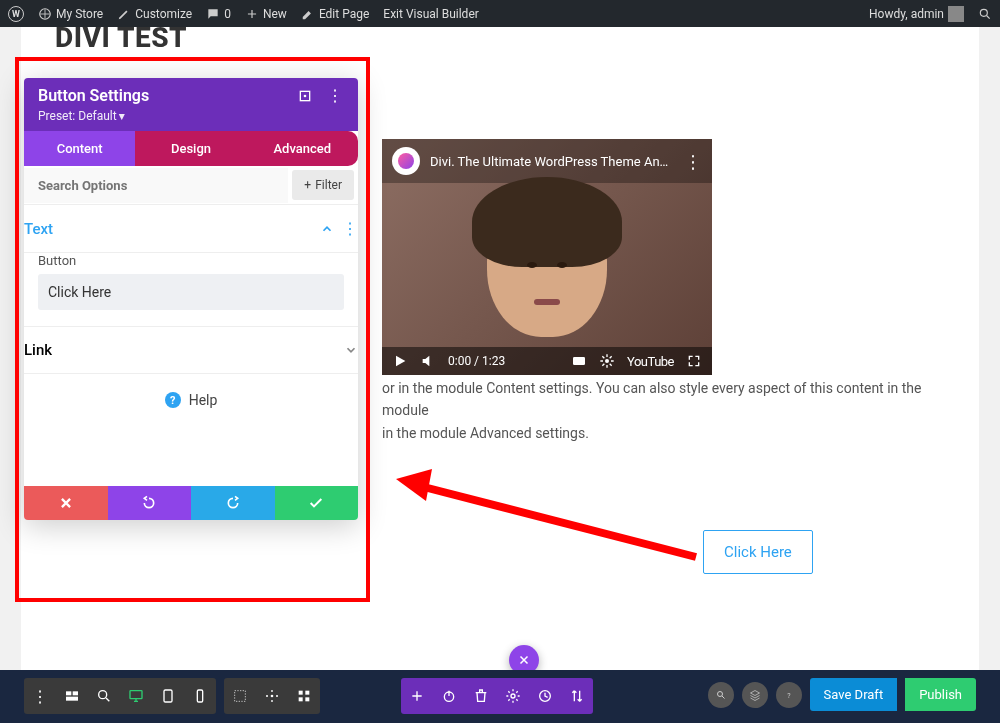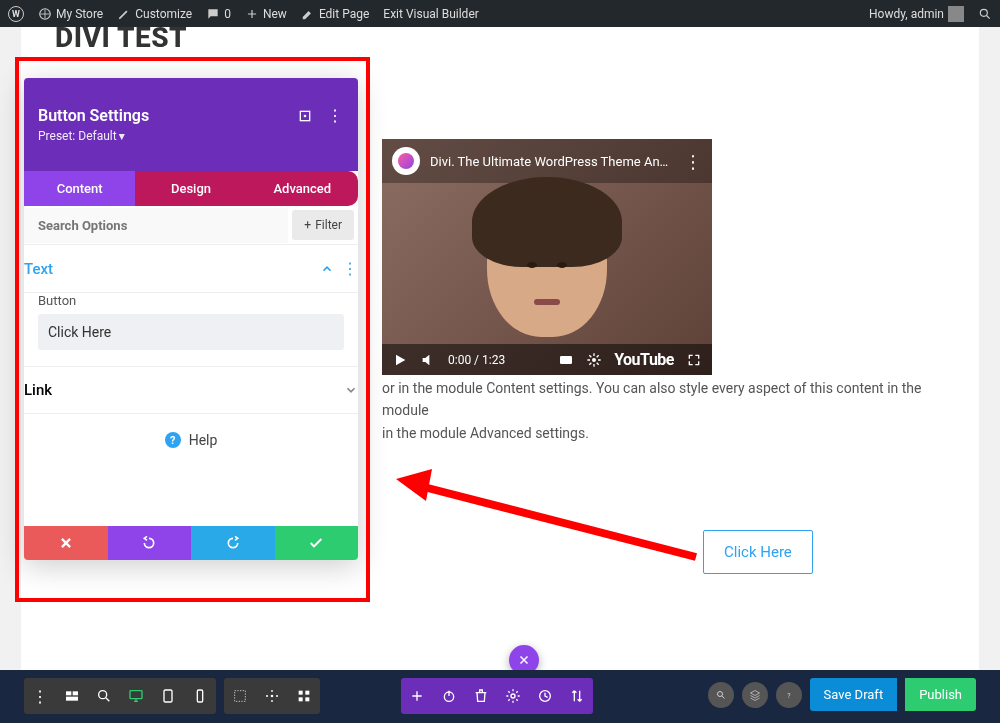--- a/index.html
+++ b/index.html
@@ -16,21 +16,21 @@
   
   .page-canvas { background:#fff; width:958px; margin:0 auto; min-height:650px; position:relative; padding-top:0px; }
 
   .page-title { font-size:28px; font-weight:800; color:#333; padding-left:28px; padding-top:0px; letter-spacing:0.5px; position: relative; top: -6px; margin-left: 6px;}
 
   
   .highlight-box { position:absolute; left:15px; top:57px; width:355px; height:545px; border:4px solid #f00; pointer-events:none; z-index:50; }
 
   
   .settings-panel { position:absolute; left:24px; top:78px; width:334px; background:#fff; box-shadow: 0 6px 30px rgba(0,0,0,0.2); border-radius:4px; overflow:hidden; z-index:40; }
-  .panel-header { background:#6c2eb9; color:#fff; padding:28px 14px; }
+  .panel-header { background:#6c2eb9; color:#fff; padding:8px 14px; }
   .panel-header .title-row { display:flex; align-items:center; justify-content:space-between; }
   .panel-header h3 { font-size:16px; font-weight:600; }
   .panel-header .icons { display:flex; gap:12px; }
   .panel-header .icon-btn { width:18px; height:18px; cursor:pointer; color:#fff; display:flex; align-items:center; justify-content:center;}
   .panel-header .preset { font-size:12px; margin-top:4px; opacity:0.9; cursor:pointer; display:flex; align-items:center; gap:2px;}
 
   .tabs { display:flex; background:#be185d;border-radius:10px; }
   .tab { flex:1; text-align:center; padding:10px 0; color:#fff; font-size:13px; cursor:pointer; font-weight:500;}
   .tab.active { background:#8e44e8; }
 
@@ -66,21 +66,21 @@
   .video-title { flex:1; white-space:nowrap; overflow:hidden; text-overflow:ellipsis;}
   .video-menu { color:#fff; font-size:18px; cursor:pointer;}
   .video-face { position:absolute; top:40px; left:0; right:0; bottom:30px; display:flex; align-items:center; justify-content:center;}
   .face { width:120px; height:150px; background:#d7a986; border-radius:50% 50% 45% 45%; position:relative;}
   .hair { position:absolute; top:-10px; left:-15px; right:-15px; height:90px; background:#3b2a1d; border-radius:60% 60% 40% 40%;}
   .eye { position:absolute; width:10px; height:6px; background:#2a1a0f; border-radius:50%; top:75px;}
   .eye.left{left:40px;} .eye.right{right:40px;}
   .mouth{position:absolute; width:26px; height:6px; background:#8a4a4a; border-radius:3px; top:112px; left:47px;}
   .video-controls { display:flex; align-items:center; gap:12px; padding:6px 10px; background:rgba(0,0,0,0.5); color:#fff; font-size:12px;}
   .video-controls .spacer{flex:1;}
-  .video-controls .yt { font-weight:bold; font-size:16px; letter-spacing:-0.5px;}
+  .video-controls .yt { font-weight:normal; font-size:13px; letter-spacing:-0.5px;}
   .video-controls svg { width:16px; height:16px; fill:#fff; cursor:pointer;}
 
   
   .content-text { position:absolute; left:361px; top:350px; right:40px; font-size:14px; color:#555; line-height:1.6;}
 
   
   .click-btn { position:absolute; left:682px; top:503px; border:1px solid #2ea3f2; color:#2ea3f2; padding:12px 20px; font-size:15px; background:#fff; cursor:pointer; border-radius:2px;}
 
   
   .arrow-svg { position:absolute; left:375px; top:440px; width:320px; height:100px; z-index:60; pointer-events:none;}

